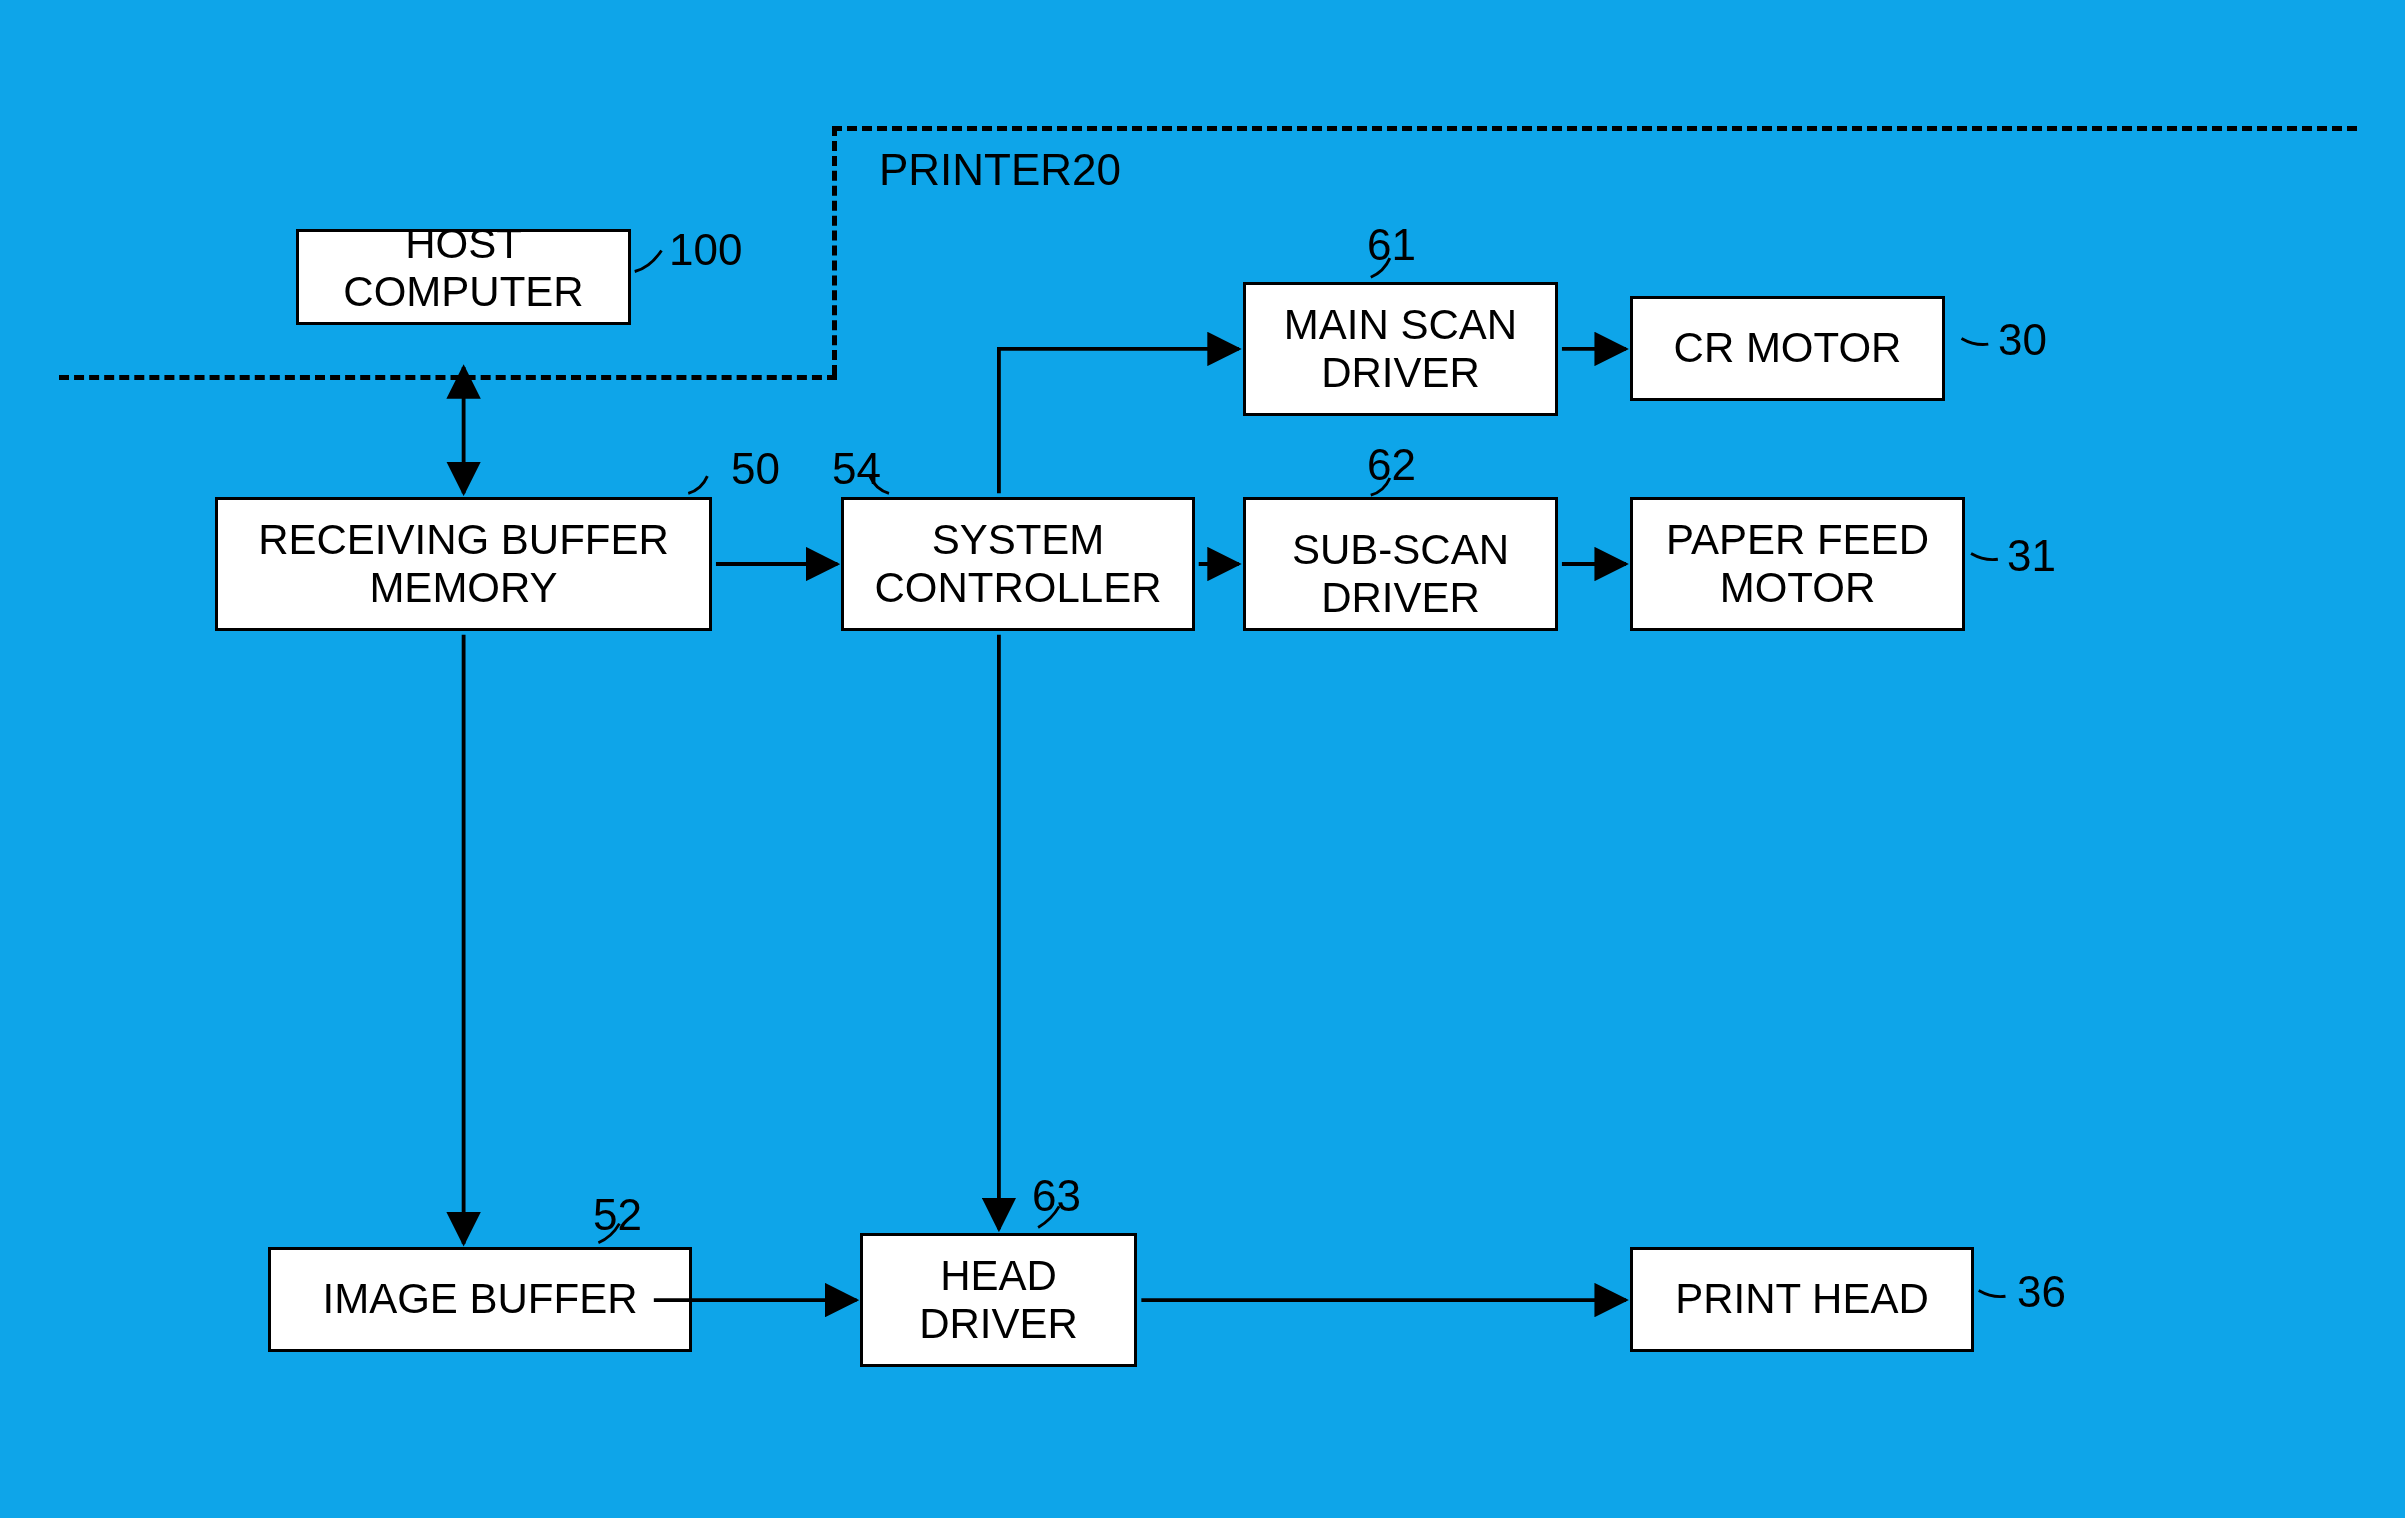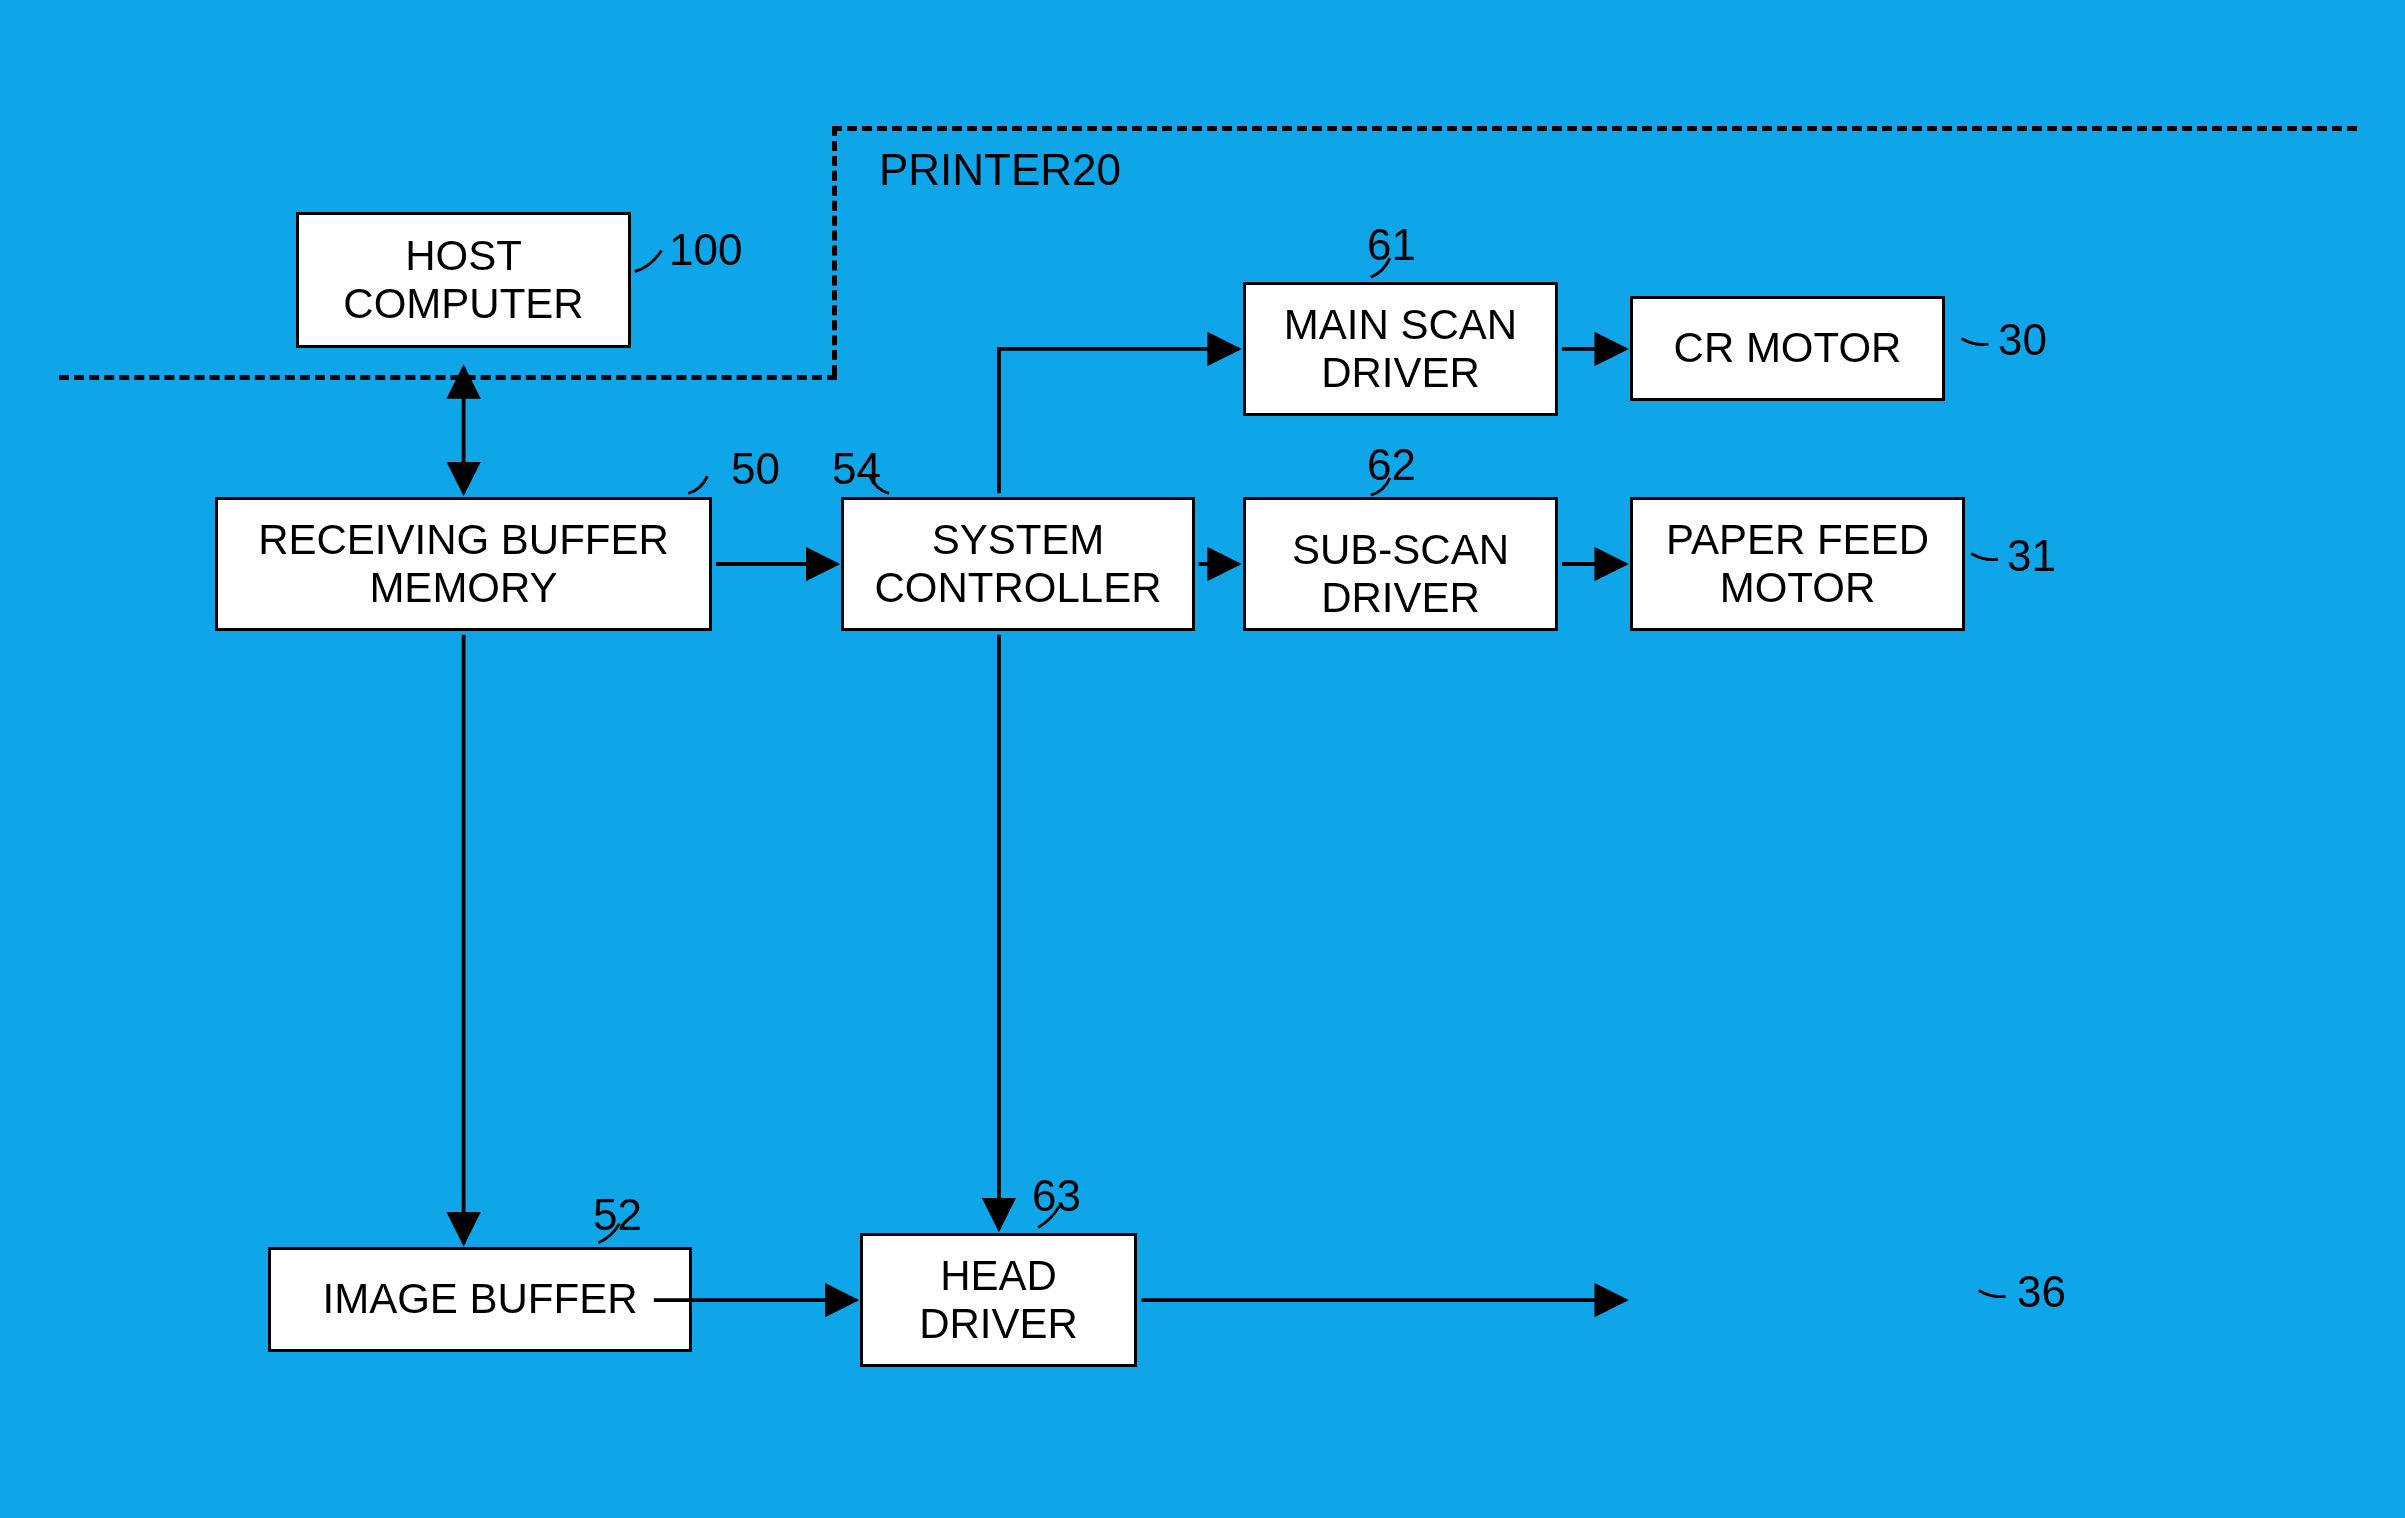--- a/index.html
+++ b/index.html
@@ -60,21 +60,21 @@
 <div class="canvas">
 
   <div class="dashed h" style="left:832px; top:126px; width:1525px;"></div>
 
   <div class="dashed v" style="left:832px; top:126px; height:249px;"></div>
 
   <div class="dashed h" style="left:59px; top:375px; width:778px;"></div>
 
   <div class="label" style="left:879px; top:145px;">PRINTER20</div>
 
-  <div class="box" style="left:296px; top:212px; width:335px; height:136px;">
+  <div class="box" style="left:296px; top:229px; width:335px; height:96px;align-items:flex-end;">
     <span>HOST<br>COMPUTER</span>
   </div>
   <div class="label" style="left:669px; top:225px;">100</div>
 
   <div class="box" style="left:215px; top:497px; width:497px; height:134px;">
     <span>RECEIVING BUFFER<br>MEMORY</span>
   </div>
   <div class="label" style="left:688px; top:444px;margin-left:43px;">50</div>
 
   <div class="box" style="left:841px; top:497px; width:354px; height:134px;">
@@ -105,20 +105,23 @@
   <div class="box" style="left:268px; top:1247px; width:424px; height:105px;">
     <span>IMAGE BUFFER</span>
   </div>
   <div class="label" style="left:593px; top:1190px;">52</div>
 
   <div class="box" style="left:860px; top:1233px; width:277px; height:134px;">
     <span>HEAD<br>DRIVER</span>
   </div>
   <div class="label" style="left:1032px; top:1171px;">63</div>
 
+  <div class="box" style="left:1630px; top:1247px; width:344px; height:105px;">
+    <span>PRINT HEAD</span>
+  </div>
   <div class="label" style="left:2017px; top:1267px;">36</div>
 
   <svg class="wires" viewBox="0 0 2517 1589">
     <defs>
       <marker id="arrow" viewBox="0 0 12 12" refX="11" refY="6" markerWidth="9" markerHeight="9" orient="auto-start-reverse">
         <path d="M0,0 L12,6 L0,12 z" fill="#000"></path>
       </marker>
     </defs>
     <g stroke="#000" stroke-width="4" fill="none">
 

